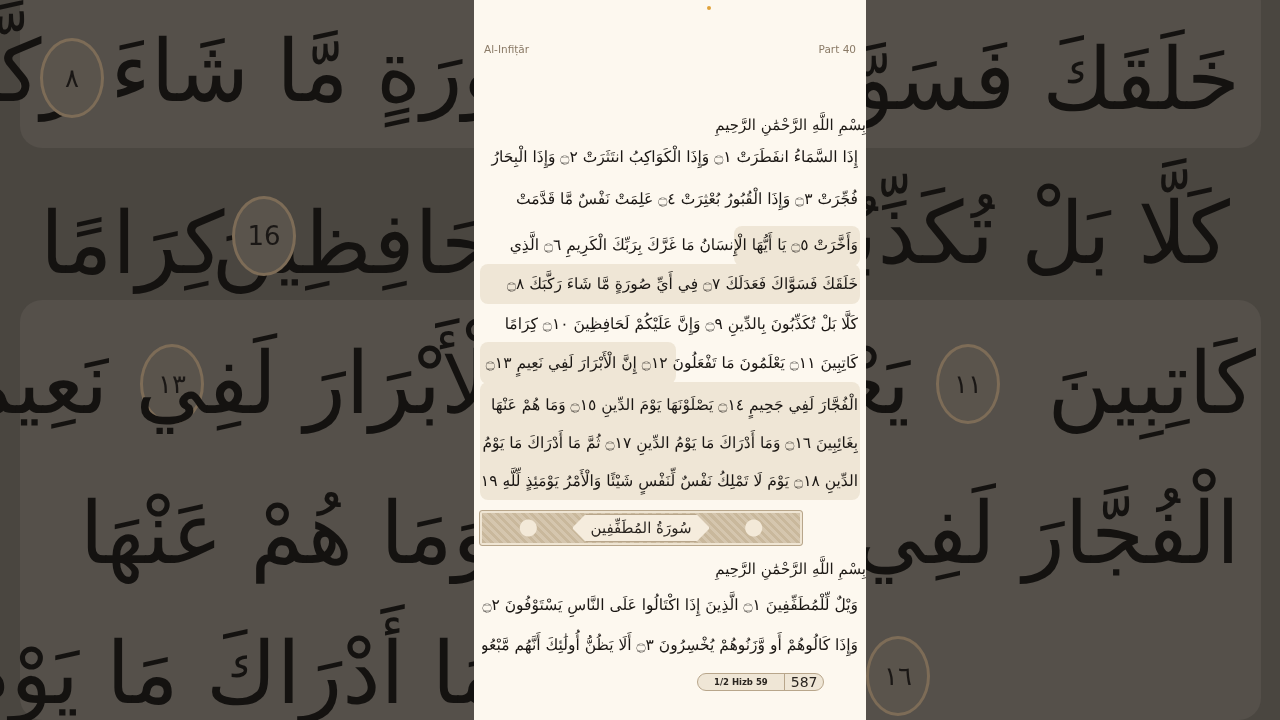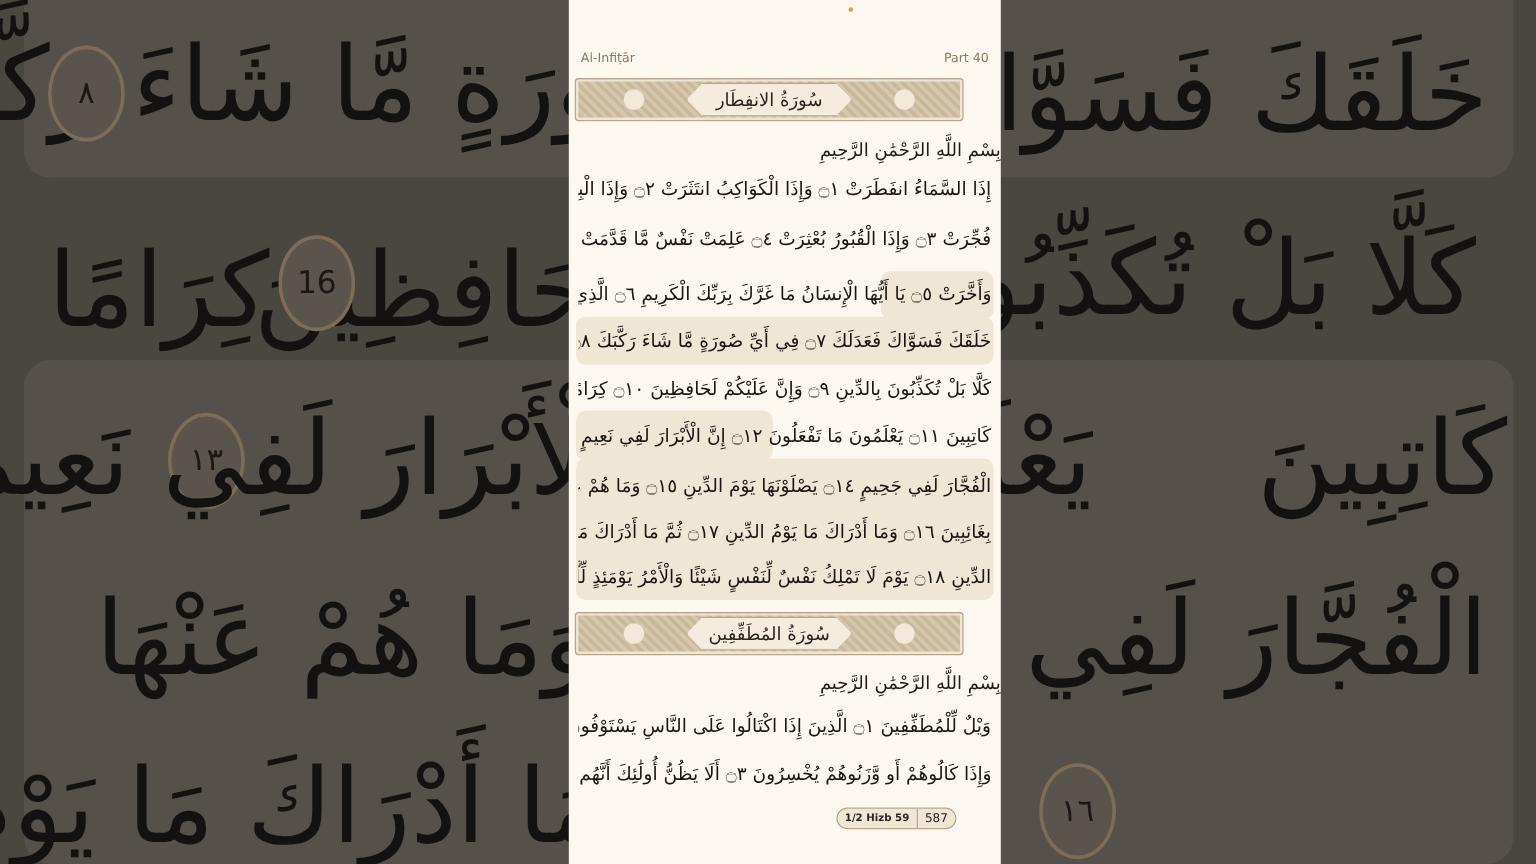--- a/index.html
+++ b/index.html
@@ -24,21 +24,21 @@
     line-height:1;
   }
   .side .bigmark {
     position:absolute; width:58px; height:74px; border-radius:50%;
     border:3px solid #7d6c57; color:#1a1715; font-size:26px;
     display:flex; align-items:center; justify-content:center;
     background:#5a544c;
   }
   
   .phone {
-    position:absolute; left:474px; top:0; width:360px; height:720px;
+    position:absolute; left:474px; top:0; width:392px; height:720px;
     background:#fdf8ef; overflow:hidden;
   }
   .dot { position:absolute; left:707px; top:6px; width:4px; height:4px; border-radius:50%; background:#e0a23a; }
   .hdr {
     position:absolute; top:42px; left:10px; right:10px; height:14px;
     display:flex; justify-content:space-between; align-items:center;
     font-size:10.5px; color:#8a7a66;
   }
   .banner {
     position:absolute; left:5px; width:322px; height:34px;
@@ -69,22 +69,22 @@
   }
   .hl {
     position:absolute; background:#efe6d6; border-radius:8px;
   }
   .footer-badge {
     position:absolute; left:697px; top:673px; height:16px;
     display:flex; align-items:center;
     border:1px solid #b8a68b; border-radius:9px; background:#efe6d6;
     font-size:8.5px; color:#2a2520; overflow:hidden;
   }
-  .footer-badge .hz { padding:0 6px; font-weight:bold; border-right:1px solid #b8a68b; height:16px; display:flex; align-items:center; }
-  .footer-badge .pg { padding:0 6px; font-size:10px; height:16px; display:flex; align-items:center; }
+  .footer-badge .hz { padding:0 16px; font-weight:bold; border-right:1px solid #b8a68b; height:16px; display:flex; align-items:center; }
+  .footer-badge .pg { padding:0 6px; font-size:14px; height:16px; display:flex; align-items:center; }
 </style>
 </head>
 <body>
 
 <div class="side left">
   <div class="blk" style="left:20px; top:-20px; width:520px; height:168px;"></div>
   <div class="bigline" style="right:-30px; top:28px;">ورَةٍ مَّا شَاءَ رَكَّبَكَ</div>
   <div class="bigmark" style="left:40px; top:38px;">٨</div>
   <div class="bigline" style="right:-20px; top:200px;">حَافِظِينَ</div>
   <div class="bigmark" style="left:232px; top:196px;">16</div>
@@ -95,34 +95,32 @@
   <div class="bigline" style="right:-20px; top:490px;">وَمَا هُمْ عَنْهَا</div>
   <div class="bigline" style="right:-30px; top:630px;">مَا أَدْرَاكَ مَا يَوْمُ</div>
 </div>
 
 <div class="side right">
   <div class="blk" style="left:-60px; top:-20px; width:515px; height:168px;"></div>
   <div class="bigline" style="right:40px; top:36px;">خَلَقَكَ فَسَوَّاكَ فَعَدَ</div>
   <div class="bigline" style="right:50px; top:190px;">كَلَّا بَلْ تُكَذِّبُونَ بِالدِّينِ</div>
   <div class="blk" style="left:-60px; top:300px; width:515px; height:420px;"></div>
   <div class="bigline" style="right:24px; top:340px;">كَاتِبِينَ</div>
+  <div class="bigmark" style="left:130px; top:344px;">١١</div>
   <div class="bigline" style="right:370px; top:340px;">يَعْلَمُونَ</div>
   <div class="bigline" style="right:40px; top:490px;">الْفُجَّارَ لَفِي جَحِيمٍ</div>
   <div class="bigmark" style="left:60px; top:636px;">١٦</div>
 </div>
 
 <div class="phone">
   <div class="hdr">
     <span>Al-Infiṭār</span>
     <span>Part 40</span>
   </div>
 
-  <div class="banner" style="top:65px;">
-    <div class="center">سُورَةُ الانفِطَار</div>
-  </div>
   <div class="basmala" style="top:116px;">بِسْمِ اللَّهِ الرَّحْمَٰنِ الرَّحِيمِ</div>
 
   <div class="hl" style="left:260px; right:6px; top:226px; height:40px;"></div>
   <div class="hl" style="left:6px; right:6px; top:264px; height:40px;"></div>
   <div class="hl" style="left:6px; right:190px; top:342px; height:42px;"></div>
   <div class="hl" style="left:6px; right:6px; top:382px; height:118px;"></div>
 
   <div class="line" style="top:138px;">إِذَا السَّمَاءُ انفَطَرَتْ ۝١ وَإِذَا الْكَوَاكِبُ انتَثَرَتْ ۝٢ وَإِذَا الْبِحَارُ</div>
   <div class="line" style="top:180px;">فُجِّرَتْ ۝٣ وَإِذَا الْقُبُورُ بُعْثِرَتْ ۝٤ عَلِمَتْ نَفْسٌ مَّا قَدَّمَتْ</div>
   <div class="line" style="top:226px;">وَأَخَّرَتْ ۝٥ يَا أَيُّهَا الْإِنسَانُ مَا غَرَّكَ بِرَبِّكَ الْكَرِيمِ ۝٦ الَّذِي</div>

